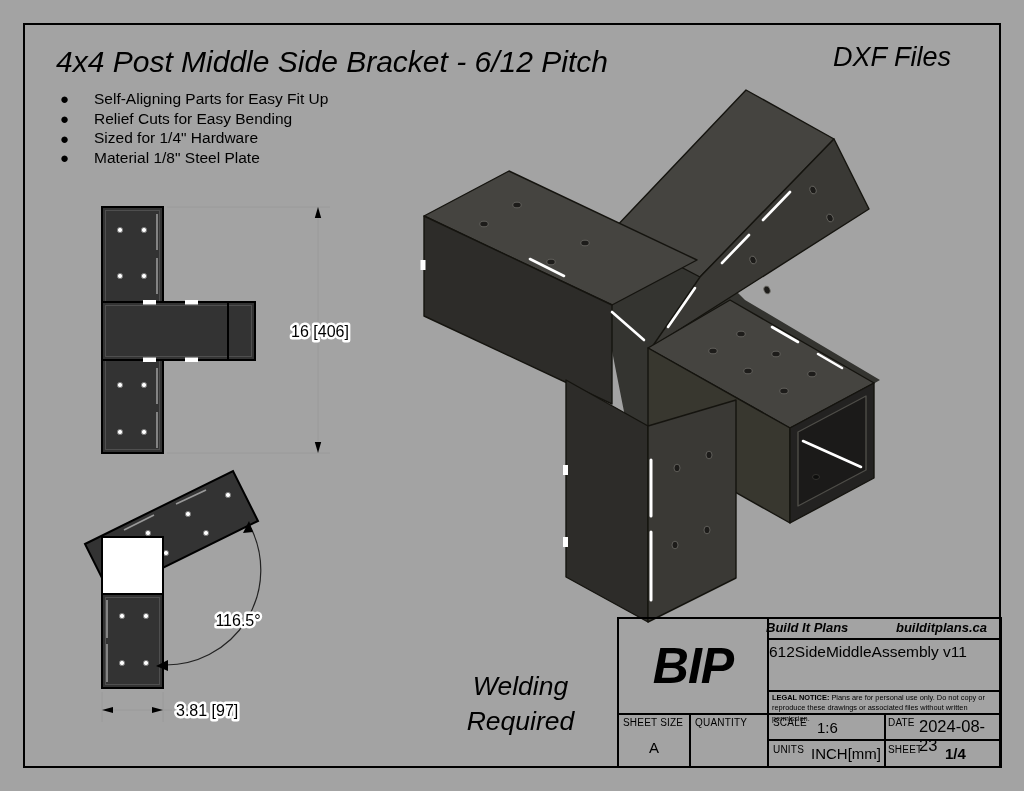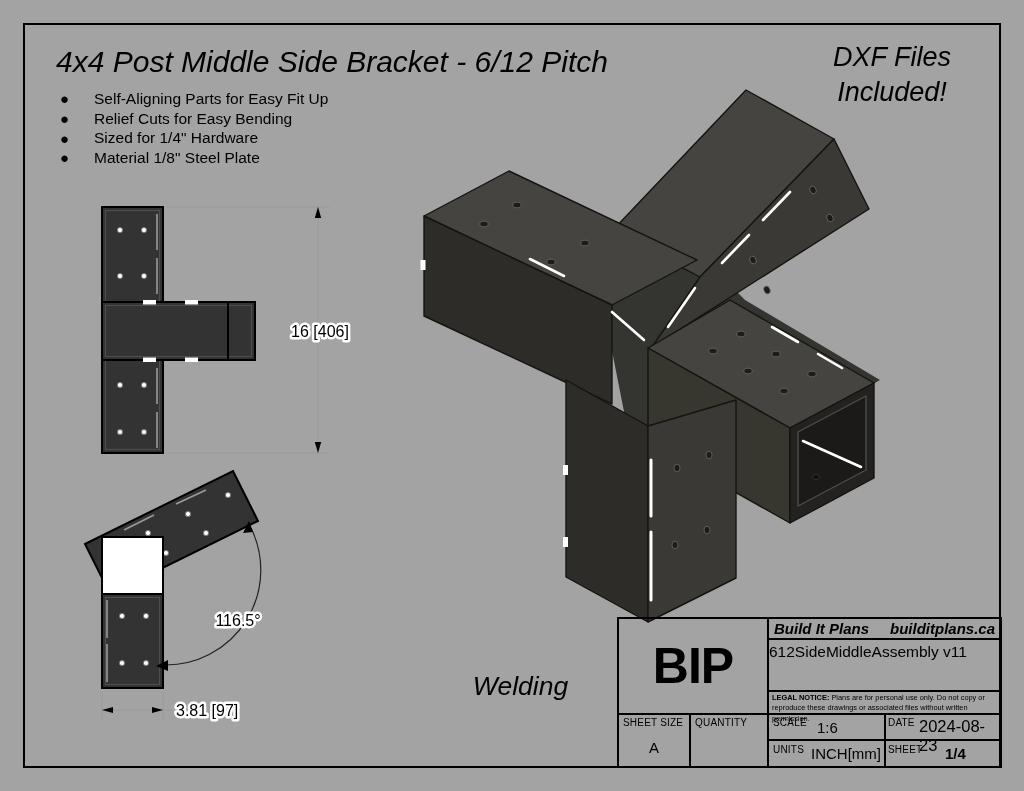--- a/index.html
+++ b/index.html
@@ -15,23 +15,23 @@
   .dxf-note{left:806px;top:40px;width:172px;font-size:27px;}
   .weld-note{left:438px;top:669px;width:165px;font-size:26.5px;}
   svg text{font-family:"Liberation Sans",sans-serif;}
   .dim-text{font-size:16px;fill:#000;paint-order:stroke;stroke:#fff;stroke-width:5px;stroke-linejoin:round;}
   
   .tblock{left:617px;top:617px;width:385px;height:151px;border:2px solid #000;box-sizing:border-box;}
   .tb-line{position:absolute;background:#000;}
   .tb-label{position:absolute;font-size:10px;letter-spacing:0.2px;}
   .tb-value{position:absolute;font-size:15px;}
   .bip-logo{position:absolute;left:0;top:0;width:148px;height:94px;display:flex;align-items:center;justify-content:center;
-            font-size:50px;font-weight:800;letter-spacing:-1px;}
-  .tb-header{position:absolute;left:150px;top:0;width:231px;height:19px;display:flex;justify-content:space-between;
-             font-size:15px;font-style:italic;font-weight:600;padding:1px 5px 0 5px;box-sizing:border-box;}
+            font-size:50px;font-weight:800;font-style:italic;letter-spacing:-1px;}
+  .tb-header{position:absolute;left:142px;top:0;width:231px;height:19px;display:flex;justify-content:space-between;
+             font-size:13px;font-style:italic;font-weight:600;padding:1px 5px 0 5px;box-sizing:border-box;}
   .tb-name{position:absolute;left:150px;top:24px;width:231px;text-align:left;font-size:15.5px;}
   .tb-legal{position:absolute;left:153px;top:74px;width:226px;font-size:7.4px;line-height:1.4;}
 </style>
 </head>
 <body>
 
 <div class="sheet">
 
   <div class="abs frame"></div>
 
@@ -51,25 +51,25 @@
       <span>Sized for 1/4" Hardware</span>
     </div>
     <div class="bullet-row">
       <span class="bullet-dot">●</span>
       <span>Material 1/8" Steel Plate</span>
     </div>
   </div>
 
   <div class="abs corner-note dxf-note">
     <div>DXF Files</div>
-    <div>Included!</div>
   </div>
 
   <div class="abs corner-note weld-note">
     <div>Welding</div>
+    <div>Required</div>
   </div>
 
   <svg class="abs" style="left:90px;top:195px;" width="270" height="270" viewBox="90 195 270 270">
 
     <rect x="102" y="207" width="61" height="246" fill="#333" stroke="#000" stroke-width="2"></rect>
     <rect x="105.5" y="210.5" width="54" height="239" fill="none" stroke="#4f4f4f" stroke-width="1"></rect>
 
     <rect x="102" y="302" width="153" height="58" fill="#333" stroke="#000" stroke-width="2"></rect>
     <rect x="105.5" y="305.5" width="146" height="51" fill="none" stroke="#4f4f4f" stroke-width="1"></rect>
     <line x1="228" y1="302" x2="228" y2="360" stroke="#000" stroke-width="2"></line>

